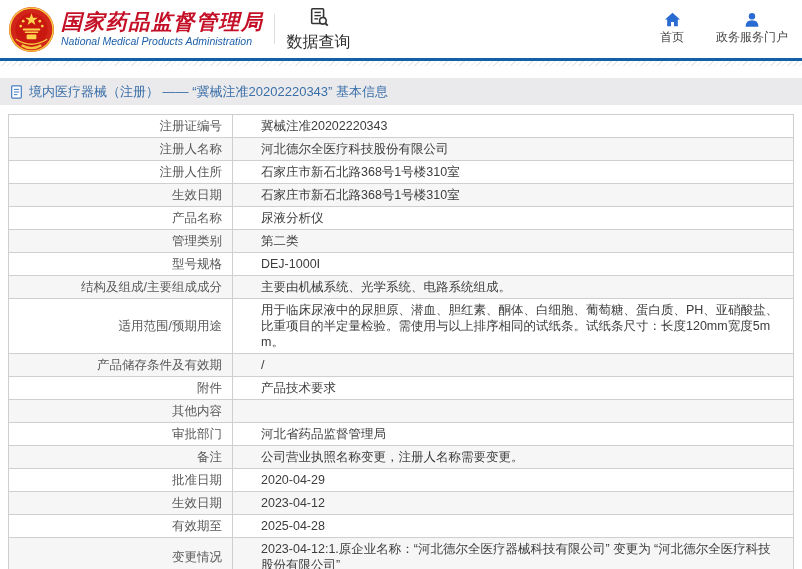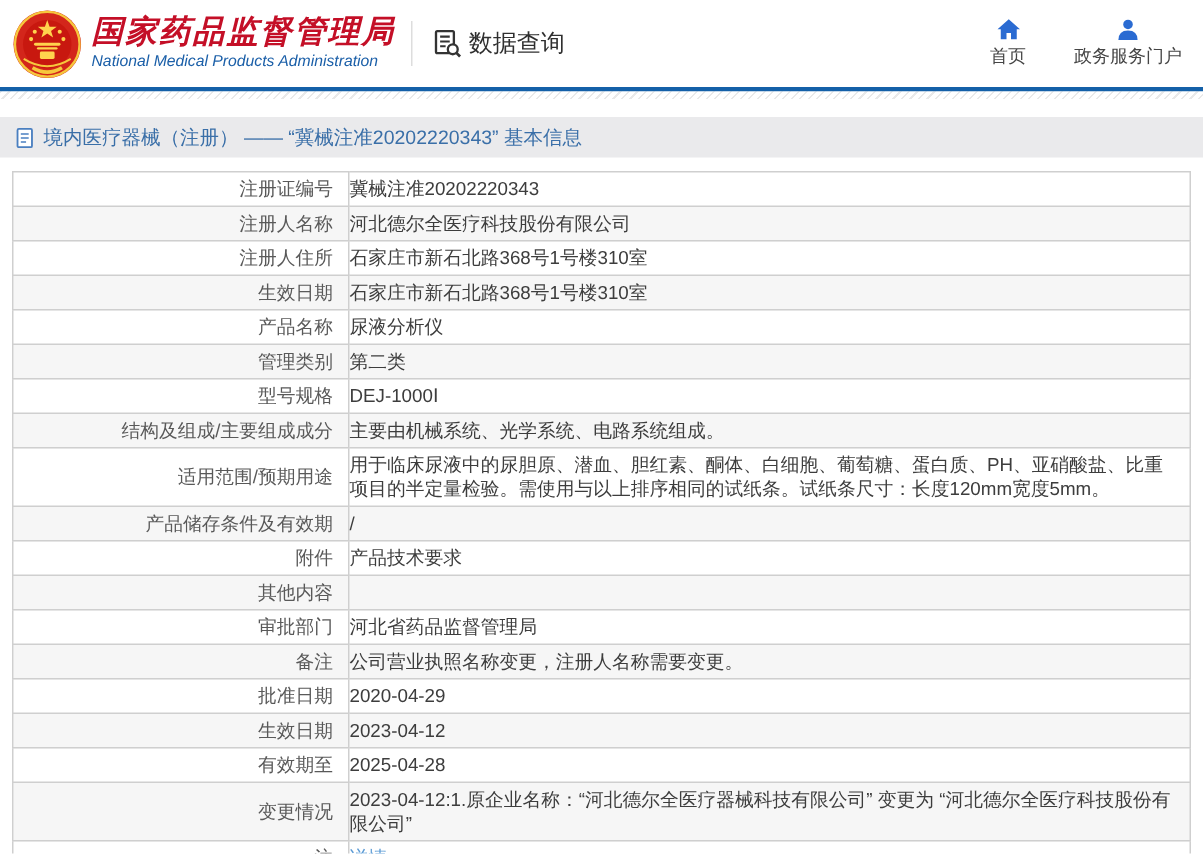--- a/index.html
+++ b/index.html
@@ -15,21 +15,21 @@
     color:var(--value-text); width:802px; height:569px; overflow:hidden;
   }
   
   .site-header{height:58px;display:flex;align-items:center;padding:0 14px 0 8px;background:#fff;}
   .brand{display:flex;align-items:center;gap:6px;font-style:italic;}
   .emblem{width:47px;height:47px;flex:0 0 auto;}
   .brand-text{display:flex;flex-direction:column;justify-content:center;}
   .brand-cn{font-size:21px;font-weight:bold;color:var(--brand-red);letter-spacing:1.5px;line-height:24px;}
   .brand-en{font-size:10.5px;color:var(--brand-blue);line-height:14px;}
   .header-divider{width:1px;height:30px;background:#ddd;margin:0 12px 0 10px;}
-  .query-title{display:flex;align-items:center;gap:4px;font-size:16px;color:var(--query-text);font-weight:500;cursor:pointer;}
+  .query-title{display:flex;align-items:center;gap:4px;font-size:16px;color:var(--query-text);font-weight:500;cursor:pointer;flex-direction:column;}
   .top-nav{margin-left:auto;display:flex;gap:32px;}
   .nav-item{display:flex;flex-direction:column;align-items:center;gap:2px;cursor:pointer;}
   .nav-item .nav-label{font-size:12px;color:#454545;white-space:nowrap;}
   .header-rule{height:3px;background:var(--rule-blue);}
   .hatch-strip{height:5px;background:repeating-linear-gradient(135deg,#e9e9e9 0 1px,#ffffff 1px 4px);}
   
   .breadcrumb-bar{
     margin-top:12px;background:var(--crumb-bg);height:27px;
     display:flex;align-items:center;gap:6px;padding-left:10px;
   }
@@ -41,21 +41,21 @@
   }
   table.info td{
     border:1px solid var(--border);
     padding:3px 10px;line-height:16px;height:22px;vertical-align:middle;
     word-break:break-all;
   }
   table.info td.label{
     width:224px;text-align:right;color:var(--label-text);
     border-right:1px solid var(--border);
   }
-  table.info td.value{color:var(--value-text);padding-left:0;}
+  table.info td.value{color:var(--value-text);padding-left:28px;}
   table.info tr:nth-child(even) td{background:var(--stripe);}
   table.info a{color:var(--link);text-decoration:none;cursor:pointer;}
   .icon-svg{display:block;}
 </style>
 </head>
 <body>
 
 <div>
 
   <header class="site-header">

